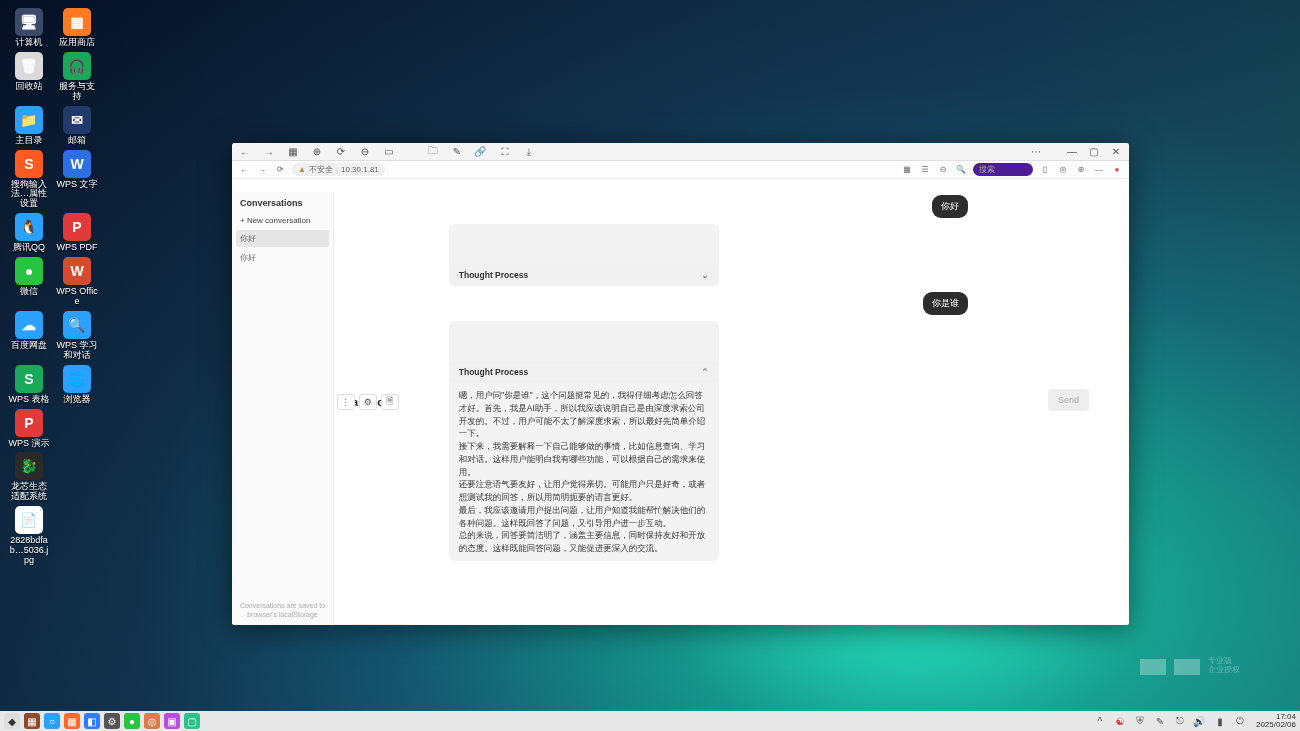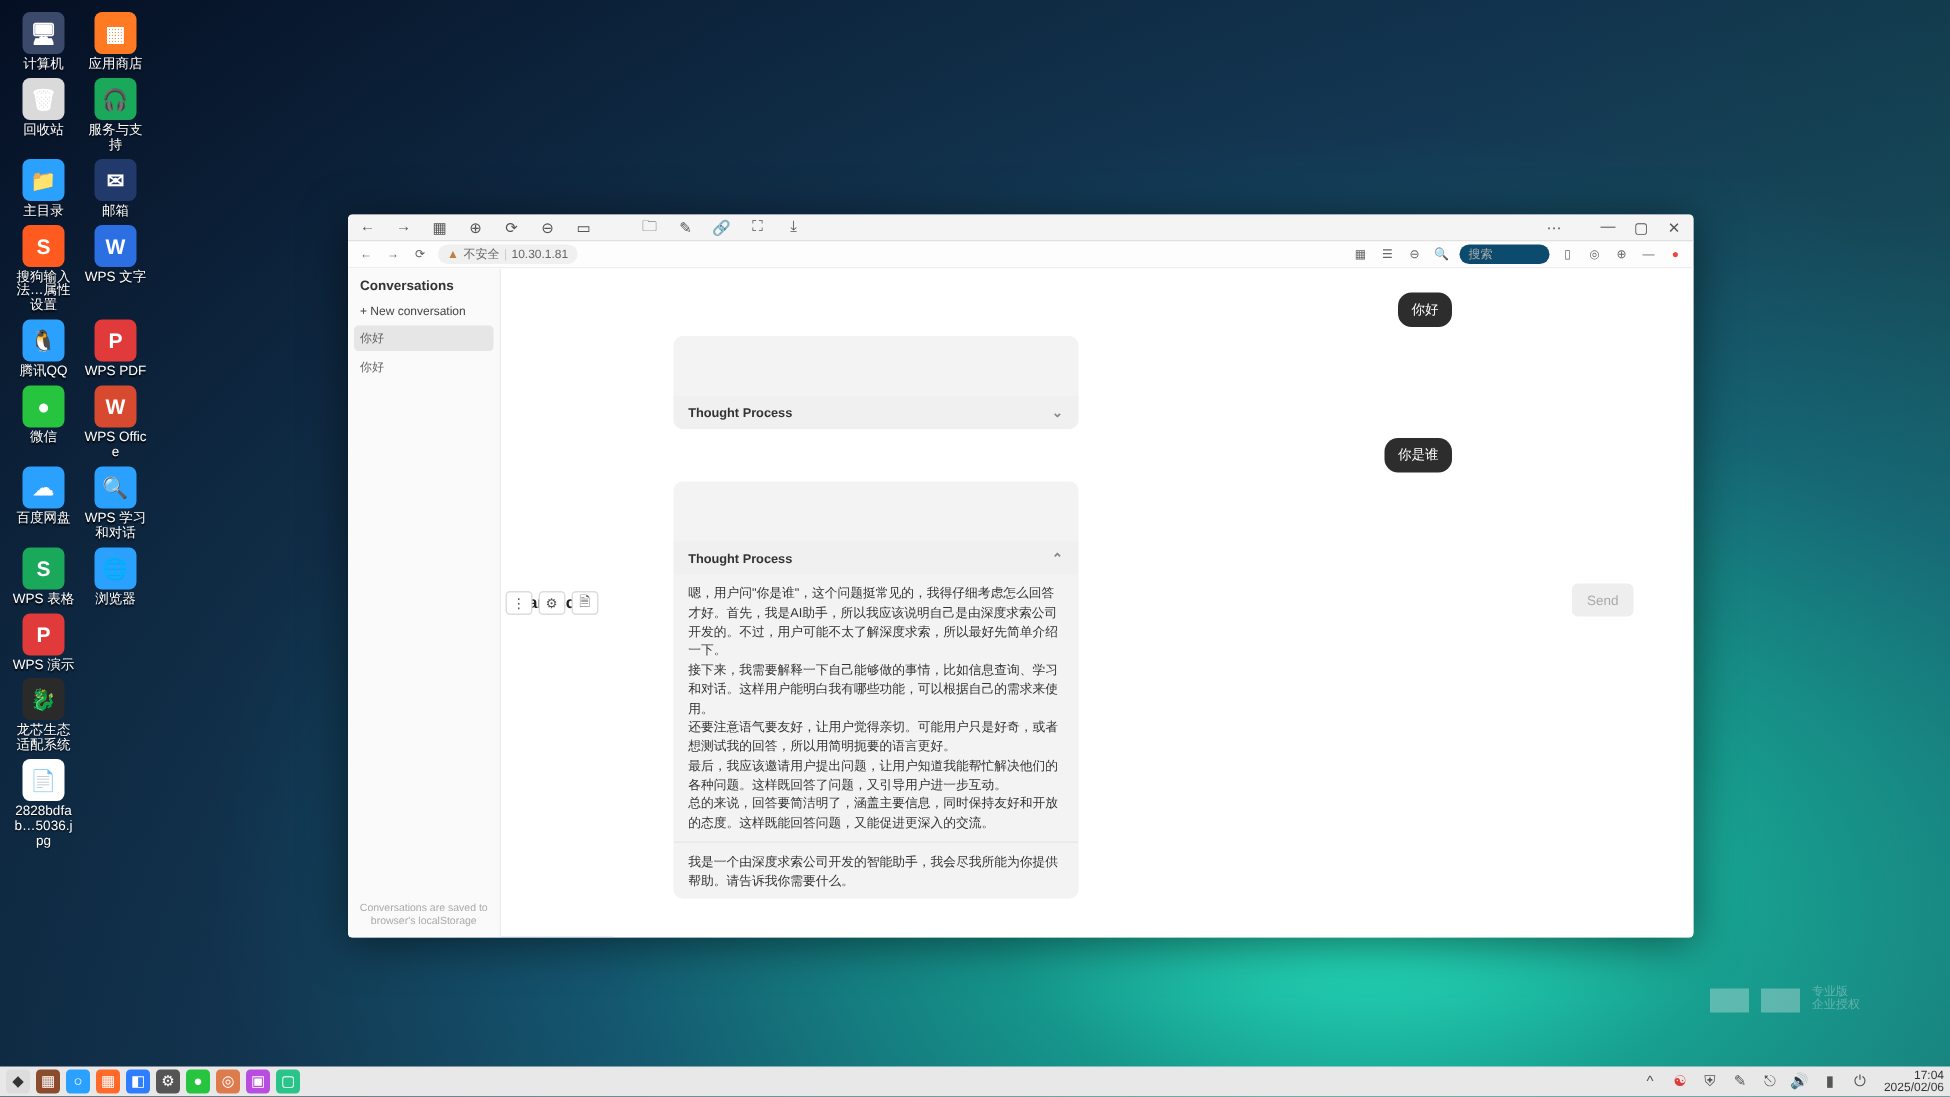--- a/index.html
+++ b/index.html
@@ -28,24 +28,24 @@
 .titlebar .tnav { display:flex; gap:10px; align-items:center;}
 .titlebar .tbtn, .titlebar .wbtn { width:14px; height:14px; display:flex; align-items:center; justify-content:center; font-size:10px; color:#555; cursor:pointer;}
 .titlebar .tright { display:flex; gap:8px; align-items:center;}
 
 .browserbar { height:18px; background:#fdfdfd; border-bottom:1px solid #eee; display:flex; align-items:center; padding:0 6px; gap:6px; font-size:8px; color:#666;}
 .browserbar .bb { width:12px; height:12px; display:flex;align-items:center;justify-content:center; cursor:pointer;}
 .browserbar .addr { flex:0 0 auto; display:flex; align-items:center; gap:3px; background:#f0f0f0; padding:1px 6px; border-radius:8px;}
 .browserbar .addr .warn { color:#c08040; font-size:8px;}
 .browserbar .spacer { flex:1;}
 .browserbar .rb { display:flex; gap:6px; align-items:center;}
-.browserbar .search { background:#0c4a6e; padding:1px 6px; border-radius:8px; min-width:60px; color:#aaa;}
+.browserbar .search { background:#4c1d95; padding:1px 6px; border-radius:8px; min-width:60px; color:#aaa;}
 
 .app { flex:1; display:flex; overflow:hidden; background:#fff;}
-.sidebar { width:102px; background:#fafafa; border-right:1px solid #eee; display:flex; flex-direction:column; font-size:8px; color:#333;}
+.sidebar { width:102px; background:#fafafa; border-right:1px solid #eee; display:flex; flex-direction:column; font-size:8px; color:#333;margin-top:13px;}
 .side-head { font-weight:bold; padding:6px 8px 4px; font-size:9px;}
 .new-conv { padding:4px 8px; color:#444; cursor:pointer;}
 .conv-item { padding:4px 8px; cursor:pointer; color:#666;}
 .conv-item.active { background:#e6e6e6; border-radius:3px; margin:1px 4px; padding:3px 4px;}
 .side-foot { margin-top:auto; padding:6px; font-size:7px; color:#aaa; text-align:center; line-height:1.2;}
 .main { flex:1; display:flex; flex-direction:row; overflow:hidden;}
 .chat-head { display:flex; align-items:center; justify-content:center; padding:8px 12px; position:relative; border-bottom:1px solid #f0f0f0;}
 .chat-title { font-size:11px; font-weight:bold; color:#222;}
 .chat-head .hbtns { position:absolute; right:10px; display:flex; gap:4px;}
 .chat-head .hb { width:18px; height:16px; border:1px solid #ddd; border-radius:3px; display:flex; align-items:center; justify-content:center; font-size:9px; color:#555; cursor:pointer; background:#fff;}
@@ -286,21 +286,20 @@
           <div class="asst-block wide">
             <div class="tp-head">
               <span>Thought Process</span>
               <span class="chev">⌃</span>
             </div>
             <div class="tp-body" style="white-space:pre-wrap;">嗯，用户问"你是谁"，这个问题挺常见的，我得仔细考虑怎么回答才好。首先，我是AI助手，所以我应该说明自己是由深度求索公司开发的。不过，用户可能不太了解深度求索，所以最好先简单介绍一下。
 接下来，我需要解释一下自己能够做的事情，比如信息查询、学习和对话。这样用户能明白我有哪些功能，可以根据自己的需求来使用。
 还要注意语气要友好，让用户觉得亲切。可能用户只是好奇，或者想测试我的回答，所以用简明扼要的语言更好。
 最后，我应该邀请用户提出问题，让用户知道我能帮忙解决他们的各种问题。这样既回答了问题，又引导用户进一步互动。
 总的来说，回答要简洁明了，涵盖主要信息，同时保持友好和开放的态度。这样既能回答问题，又能促进更深入的交流。</div>
-            <div class="asst-final">我是一个由深度求索公司开发的智能助手，我会尽我所能为你提供帮助。请告诉我你需要什么。</div>
           </div>
         </div>
 
       </div>
       <div class="inputbar">
         <div class="sendbtn">Send</div>
       </div>
     </div>
   </div>
 </div>

